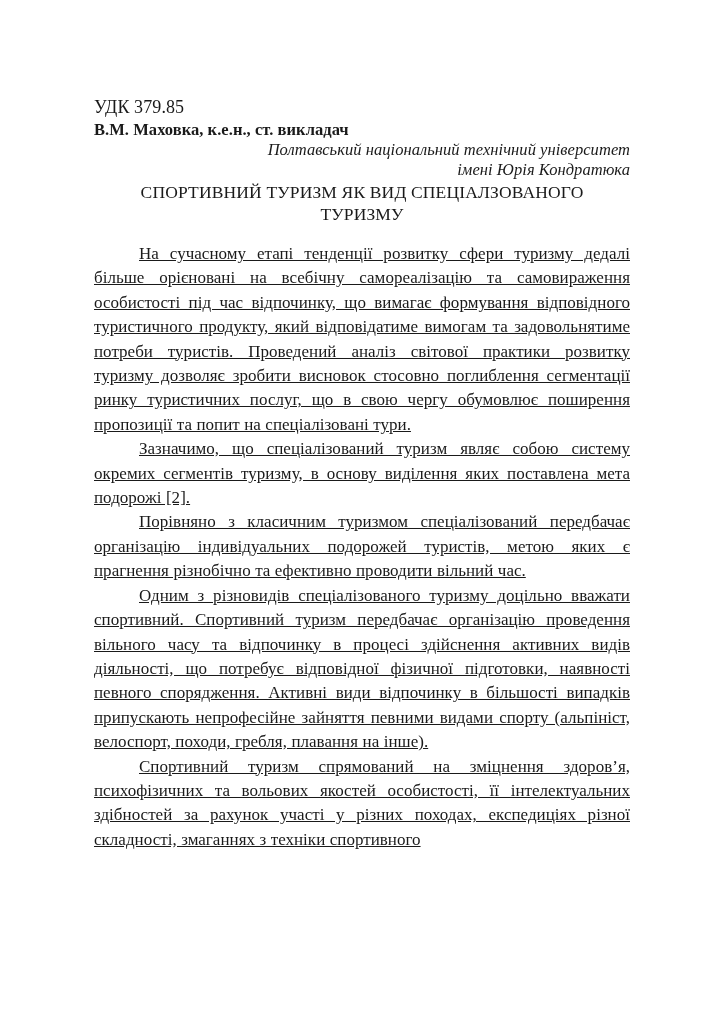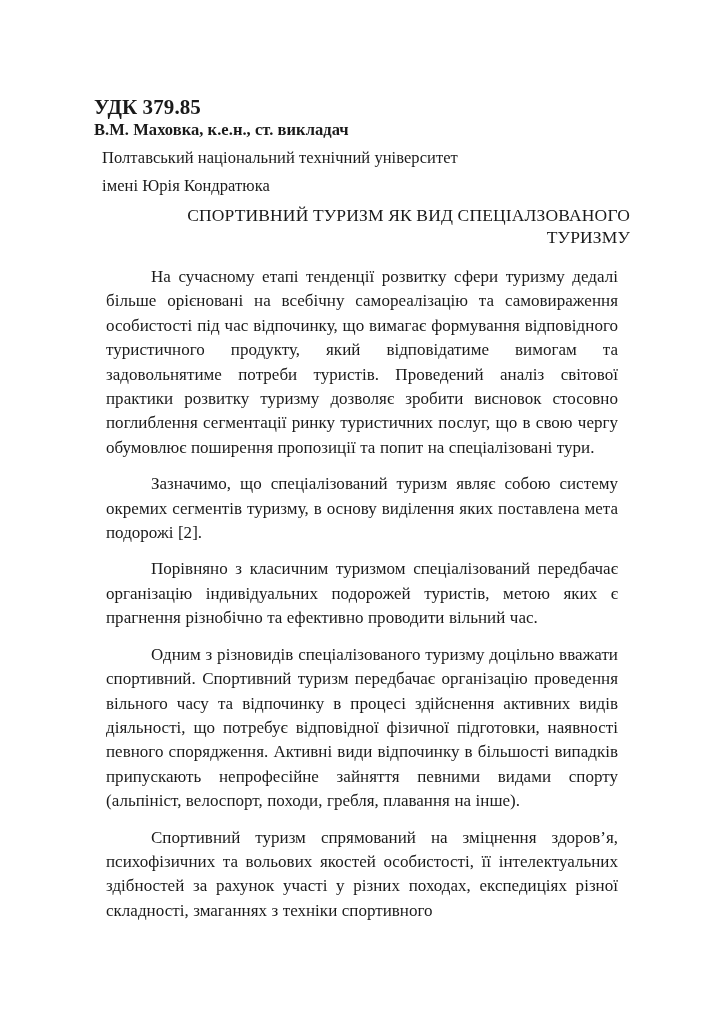--- a/index.html
+++ b/index.html
@@ -24,64 +24,67 @@
   }
   .content {
     position: absolute;
     left: 94px;
     top: 97px;
     width: 536px;
   }
 
   
   .udk {
-    font-weight: bold;
-    font-size: 21px;
+    font-weight: normal;
+    font-size: 18px;
     line-height: 20px;
     letter-spacing: 0.1px;
     margin: 0 0 2px 0;
   }
   .author {
     text-align: left;
     font-weight: bold;
     font-size: 16.5px;
     line-height: 21px;
     margin: 0;
     letter-spacing: 0.05px;
   }
   .affiliation {
+    text-align: right;
+    font-style: italic;
     font-size: 16.5px;
     line-height: 20px;
-    margin: 8px;
+    margin: 0;
     letter-spacing: 0.05px;
   }
 
   
   .doc-title {
-    text-align: right;
+    text-align: center;
     font-size: 17.5px;
     line-height: 22px;
     font-weight: normal;
     margin: 1px 0 0 0;
     letter-spacing: 0.15px;
   }
 
   
   .body-block {
     margin-top: 17px;
   }
   .para {
     text-align: justify;
     text-justify: inter-word;
     text-indent: 45px;
     font-size: 17px;
     line-height: 24.4px;
-    margin: 12px;
+    margin: 0;
     letter-spacing: 0.02px;
     word-spacing: 0.2px;
+    text-decoration: underline;
   }
   .para.last-line-natural {
     text-align-last: left;
   }
 </style>
 </head>
 <body>
 
 <div class="page">
   <div class="content">

